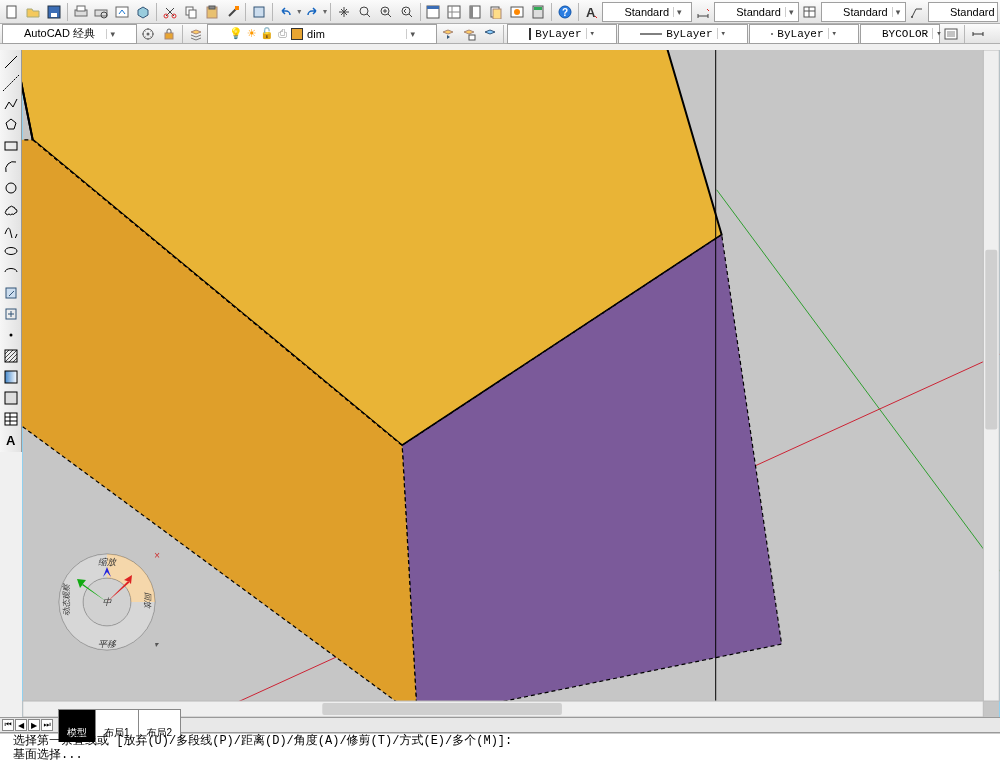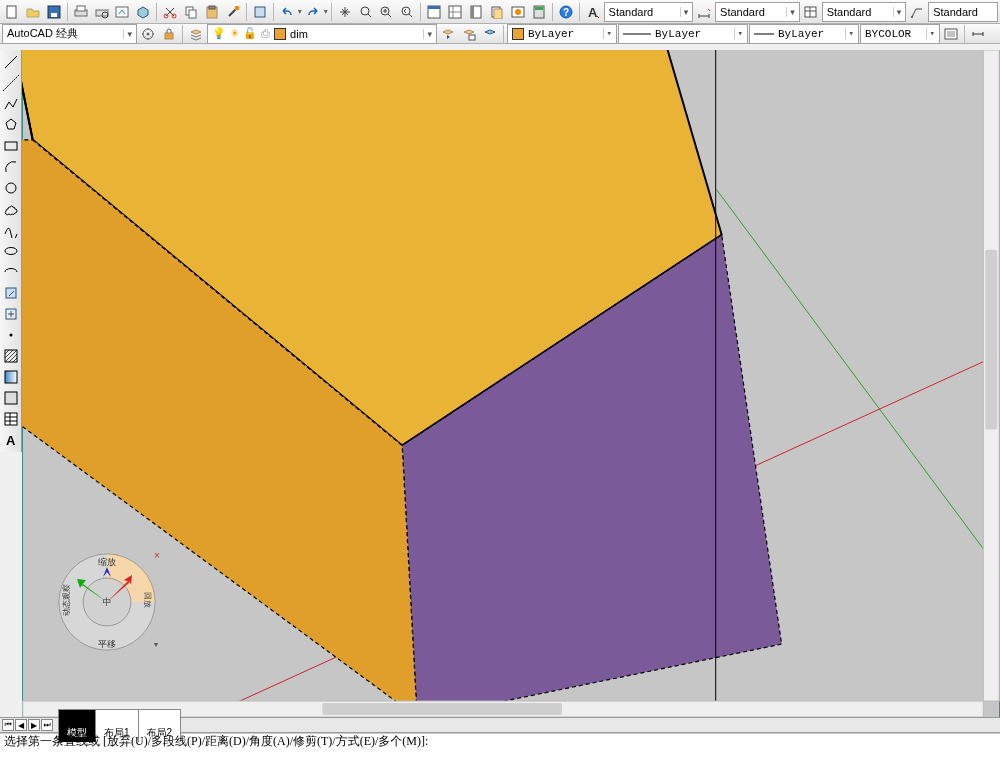--- a/index.html
+++ b/index.html
@@ -3,43 +3,43 @@
 <meta charset="utf-8">
 <style>
 * { box-sizing: border-box; margin: 0; padding: 0; }
 body { font-family: "Microsoft YaHei", Arial, sans-serif; font-size: 11px; background: #f0f0f0; width: 1000px; height: 761px; overflow: hidden; }
 
 
 .toolbar-row { display: flex; align-items: center; height: 24px; background: linear-gradient(#fbfbfb,#e4e4e4); border-bottom: 1px solid #b0b0b0; padding: 0 2px; gap: 1px; }
 .toolbar-row.row2 { height: 20px; }
 .tb-btn { width: 20px; height: 20px; display: inline-flex; align-items: center; justify-content: center; border: 1px solid transparent; border-radius: 2px; cursor: pointer; }
 .tb-sep { width: 1px; height: 18px; background: #b8b8b8; margin: 0 2px; }
-.tb-combo { height: 20px; border: 1px solid #a0a0a0; background: #fff; display: inline-flex; align-items: center; padding: 0 4px; font-size: 11px; gap: 4px; }
+.tb-combo { height: 20px; border: 1px solid #a0a0a0; background: #fff; display: inline-flex; align-items: center; padding: 0 21px; font-size: 11px; gap: 4px; }
 .tb-combo .sw { width: 12px; height: 12px; border: 1px solid #333; display: inline-block; }
 .tb-combo .dd { border-left: 1px solid #ccc; padding-left: 3px; color: #555; font-size: 9px; }
 .workspace-combo { width: 135px; }
 .layer-combo { width: 230px; }
 .prop-combo { flex: 1; min-width: 60px; font-family: Liberation Mono, monospace; }
 
 
 .side-palette { position: absolute; left: 0; top: 50px; width: 22px; background: linear-gradient(90deg,#f6f6f6,#e2e2e2); border-right: 1px solid #999; display: flex; flex-direction: column; gap: 1px; padding: 2px 0; z-index: 10; }
 .side-palette .tb-btn { width: 20px; height: 20px; margin: 0 auto; }
 
 
-.canvas-wrap { position: absolute; left: 22px; right: 0; top: 50px; bottom: 44px; background: #0f766e; overflow: hidden; }
+.canvas-wrap { position: absolute; left: 22px; right: 0; top: 50px; bottom: 44px; background: #7dd3fc; overflow: hidden; font-style: italic; }
 svg.viewport { width: 100%; height: 100%; display: block; }
 
 
 .footer { position: absolute; left: 0; right: 0; bottom: 0; }
 .tabs-bar { height: 16px; background: #e8e8e8; display: flex; align-items: center; font-size: 10px; padding-left: 30px; border-top: 1px solid #999; border-bottom: 1px solid #999; }
 .tabs-bar .nav-btn { width: 12px; height: 12px; display: inline-flex; align-items: center; justify-content: center; font-size: 8px; cursor: pointer; border: 1px solid #888; margin-right: 1px; background:#fff; }
 .tab { padding: 16px 8px; height: 14px; line-height: 14px; border: 1px solid #888; border-bottom: none; background: #fff; cursor: pointer; margin-right: -1px; }
 .tab.active { background: #000; color: #fff; }
 .cmd-area { background: #fff; height: 28px; border-top: 1px solid #ccc; }
-.cmd-line { font-family: Liberation Serif, serif; font-size: 12px; padding: 0 4px; line-height: 14px; white-space: nowrap; }
+.cmd-line { font-family: Liberation Mono, monospace; font-size: 12px; padding: 0 13px; line-height: 14px; white-space: nowrap; }
 
 
 .viewcube { position: absolute; left: 30px; bottom: 60px; width: 110px; height: 110px; z-index: 20; pointer-events: none; }
 
 </style>
 </head>
 <body>
 
 <div class="toolbar-row">
   <div class="tb-btn">
@@ -495,14 +495,15 @@
       <div class="nav-btn">▶</div>
       <div class="nav-btn">⏭</div>
     </div>
     <div style="width:28px"></div>
     <div class="tab active"><span>模型</span></div>
     <div class="tab"><span>布局1</span></div>
     <div class="tab"><span>布局2</span></div>
   </div>
   <div class="cmd-area">
     <div class="cmd-line">选择第一条直线或 [放弃(U)/多段线(P)/距离(D)/角度(A)/修剪(T)/方式(E)/多个(M)]:</div>
+    <div class="cmd-line">基面选择...</div>
   </div>
 </div>
 
 </body></html>

